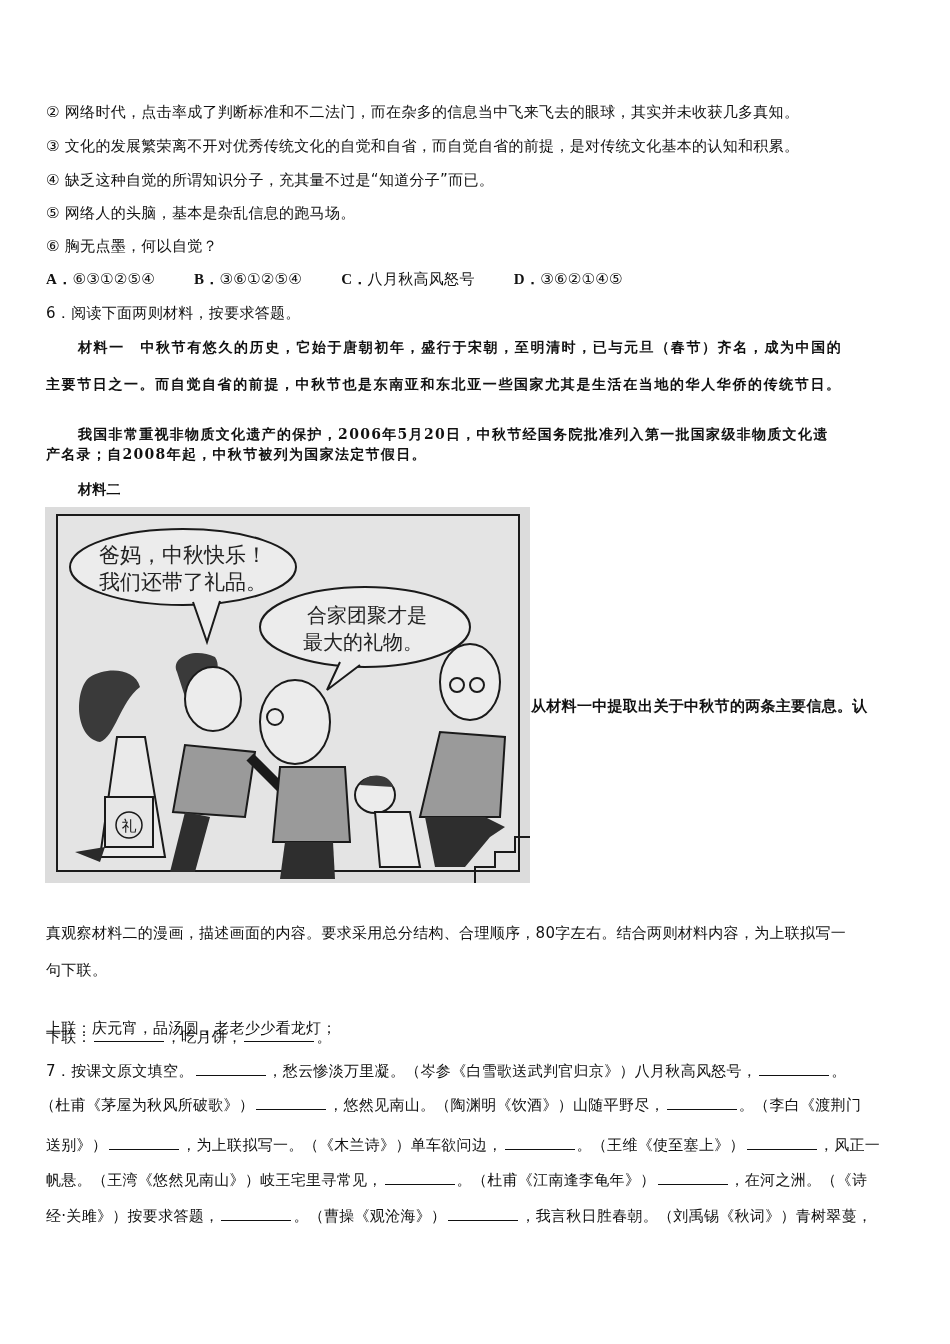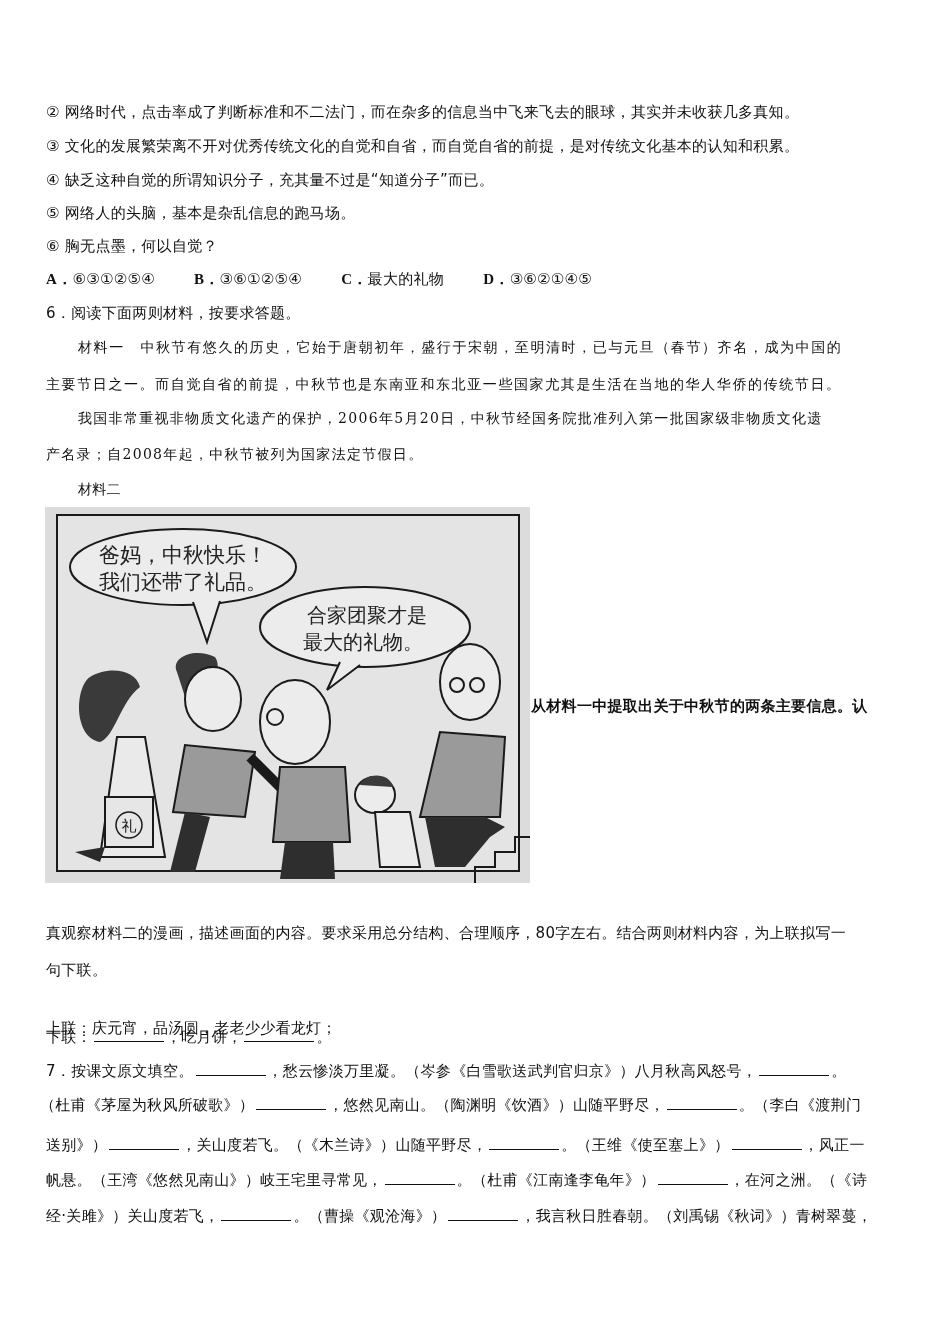--- a/index.html
+++ b/index.html
@@ -5,21 +5,21 @@
     html, body { margin: 0; padding: 0; background: #ffffff; }
     body {
       width: 950px; height: 1344px; position: relative; overflow: hidden;
       font-family: "DejaVu Sans", "Liberation Sans", sans-serif;
       color: #111;
     }
     .line {
       position: absolute; left: 46px; font-size: 15px; white-space: nowrap;
       letter-spacing: 0.3px; line-height: 20px;
     }
-    .serif { font-family: "DejaVu Serif", "Liberation Serif", serif; font-weight: normal; }
+    .serif { font-family: "DejaVu Serif", "Liberation Serif", serif; font-weight: bold; }
     .opt { display: inline-block; margin-right: 34px; }
     .opt-letter { font-family: "Liberation Serif", serif; font-weight: bold; }
     .blank { display: inline-block; width: 70px; border-bottom: 1px solid #111; height: 14px; vertical-align: baseline; margin: 0 2px; }
     .comic {
       position: absolute; left: 45px; top: 507px; width: 485px; height: 376px;
       background: #a16207; overflow: hidden;
     }
     .comic svg { display: block; }
     .side-text { position: absolute; left: 531px; top: 697px; font-size: 15px; white-space: nowrap; letter-spacing: 0.3px; font-weight: bold; }
   </style>
@@ -28,28 +28,28 @@
 
 <div class="line" style="top:102px">② 网络时代，点击率成了判断标准和不二法门，而在杂多的信息当中飞来飞去的眼球，其实并未收获几多真知。</div>
 <div class="line" style="top:136px">③ 文化的发展繁荣离不开对优秀传统文化的自觉和自省，而自觉自省的前提，是对传统文化基本的认知和积累。</div>
 <div class="line" style="top:170px">④ 缺乏这种自觉的所谓知识分子，充其量不过是“知道分子”而已。</div>
 <div class="line" style="top:203px">⑤ 网络人的头脑，基本是杂乱信息的跑马场。</div>
 <div class="line" style="top:236px">⑥ 胸无点墨，何以自觉？</div>
 
 <div class="line" style="top:269px">
   <span class="opt"><span class="opt-letter">A．</span><span>⑥③①②⑤④</span></span>
   <span class="opt"><span class="opt-letter">B．</span><span>③⑥①②⑤④</span></span>
-  <span class="opt"><span class="opt-letter">C．</span><span>最大的礼物</span></span>
+  <span class="opt"><span class="opt-letter">C．</span><span>八月秋高风怒号</span></span>
   <span class="opt"><span class="opt-letter">D．</span><span>③⑥②①④⑤</span></span>
 </div>
 
 <div class="line" style="top:303px">6．阅读下面两则材料，按要求答题。</div>
 <div class="line serif" style="top:337px; left:78px; font-size:14px; letter-spacing:1.6px">材料一　中秋节有悠久的历史，它始于唐朝初年，盛行于宋朝，至明清时，已与元旦（春节）齐名，成为中国的</div>
 <div class="line serif" style="top:374px; font-size:14px; letter-spacing:1.6px">主要节日之一。而自觉自省的前提，中秋节也是东南亚和东北亚一些国家尤其是生活在当地的华人华侨的传统节日。</div>
-<div class="line serif" style="top:408px; left:78px; font-size:14px; letter-spacing:1.3px">我国非常重视非物质文化遗产的保护，2006年5月20日，中秋节经国务院批准列入第一批国家级非物质文化遗</div>
+<div class="line serif" style="top:424px; left:78px; font-size:14px; letter-spacing:1.3px">我国非常重视非物质文化遗产的保护，2006年5月20日，中秋节经国务院批准列入第一批国家级非物质文化遗</div>
 <div class="line serif" style="top:444px; font-size:14px; letter-spacing:1.3px">产名录；自2008年起，中秋节被列为国家法定节假日。</div>
 <div class="line serif" style="top:479px; left:78px; font-size:14px">材料二</div>
 
 <div class="comic">
   <svg width="485" height="376" viewBox="0 0 485 376">
     <rect x="0" y="0" width="485" height="376" fill="#dcdcdc"></rect>
     <rect x="12" y="8" width="462" height="356" fill="#e4e4e4" stroke="#1a1a1a" stroke-width="2"></rect>
 
     <ellipse cx="138" cy="60" rx="113" ry="38" fill="#ececec" stroke="#1a1a1a" stroke-width="2"></ellipse>
     <path d="M148,95 L162,135 L175,94" fill="#ececec" stroke="#1a1a1a" stroke-width="2"></path>
@@ -102,20 +102,20 @@
   <span>下联：</span><span class="blank"></span><span>，吃月饼，</span><span class="blank"></span><span>。</span>
 </div>
 
 <div class="line" style="top:1061px">
   <span>7．按课文原文填空。</span><span class="blank"></span><span>，愁云惨淡万里凝。（岑参《白雪歌送武判官归京》）八月秋高风怒号，</span><span class="blank"></span><span>。</span>
 </div>
 <div class="line" style="top:1095px; left:40px">
   <span>（杜甫《茅屋为秋风所破歌》）</span><span class="blank"></span><span>，悠然见南山。（陶渊明《饮酒》）山随平野尽，</span><span class="blank"></span><span>。（李白《渡荆门</span>
 </div>
 <div class="line" style="top:1135px">
-  <span>送别》）</span><span class="blank"></span><span>，关山度若飞。（《木兰诗》）山随平野尽，</span><span class="blank"></span><span>。（王维《使至塞上》）</span><span class="blank"></span><span>，风正一</span>
+  <span>送别》）</span><span class="blank"></span><span>，为上联拟写一。（《木兰诗》）单车欲问边，</span><span class="blank"></span><span>。（王维《使至塞上》）</span><span class="blank"></span><span>，风正一</span>
 </div>
 <div class="line" style="top:1170px">
   <span>帆悬。（王湾《悠然见南山》）岐王宅里寻常见，</span><span class="blank"></span><span>。（杜甫《江南逢李龟年》）</span><span class="blank"></span><span>，在河之洲。（《诗</span>
 </div>
 <div class="line" style="top:1206px">
-  <span>经·关雎》）关山度若飞，</span><span class="blank"></span><span>。（曹操《观沧海》）</span><span class="blank"></span><span>，我言秋日胜春朝。（刘禹锡《秋词》）青树翠蔓，</span>
+  <span>经·关雎》）按要求答题，</span><span class="blank"></span><span>。（曹操《观沧海》）</span><span class="blank"></span><span>，我言秋日胜春朝。（刘禹锡《秋词》）青树翠蔓，</span>
 </div>
 
 </body></html>

